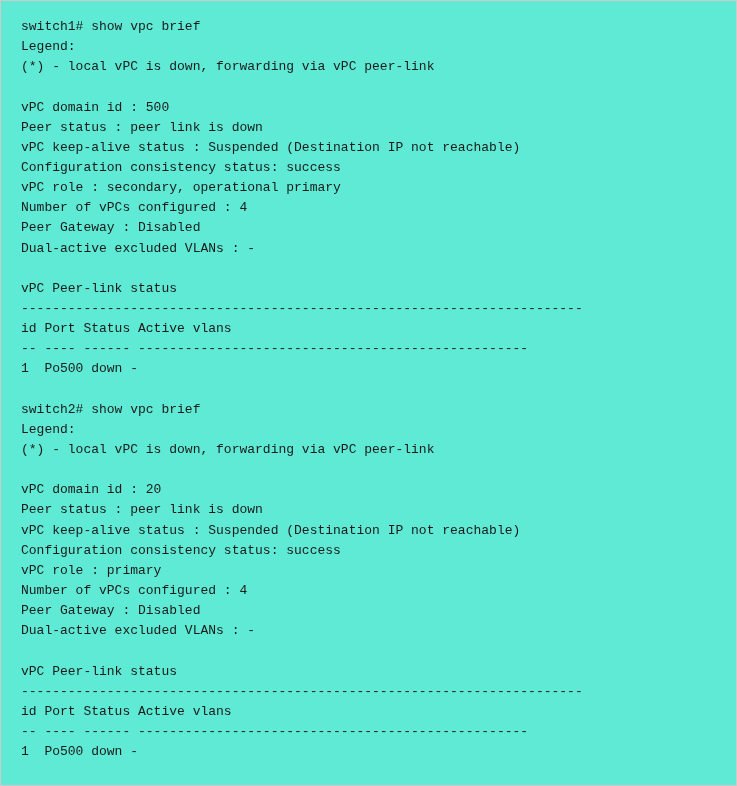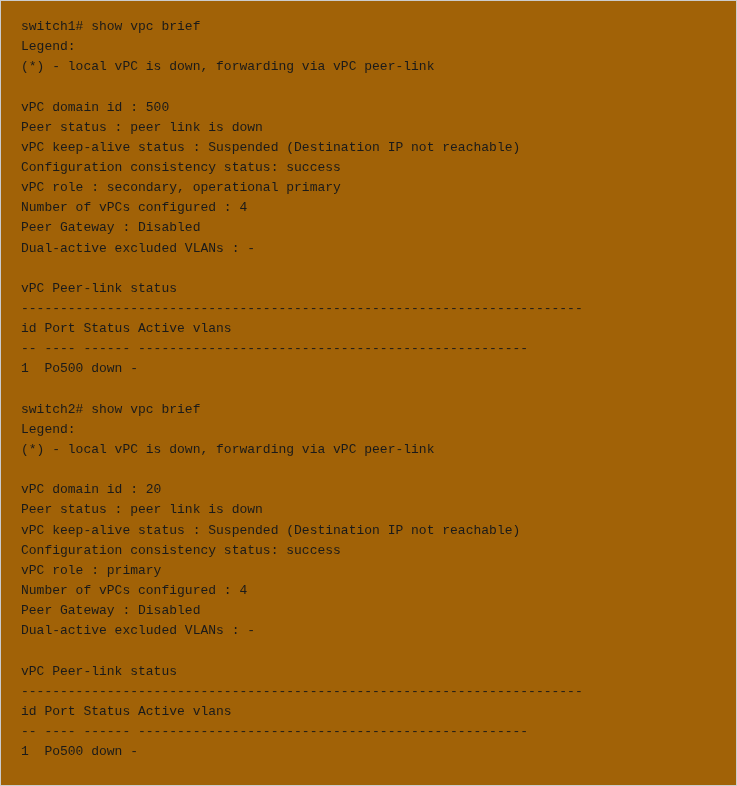--- a/index.html
+++ b/index.html
@@ -13,21 +13,21 @@
       display: flex;
       justify-content: center;
       align-items: center;
       min-height: 100vh;
       font-family: 'Courier New', Courier, monospace;
     }
 
     .terminal-container {
       width: 737px;
       min-height: 786px;
-      background: #a16207;
+      background: #5eead4;
       border: 1px solid #cccccc;
       padding: 16px 20px;
       overflow: auto;
     }
 
     .terminal-text {
       font-family: 'Courier New', Courier, monospace;
       font-size: 13px;
       line-height: 1.55;
       color: #1a1a1a;

